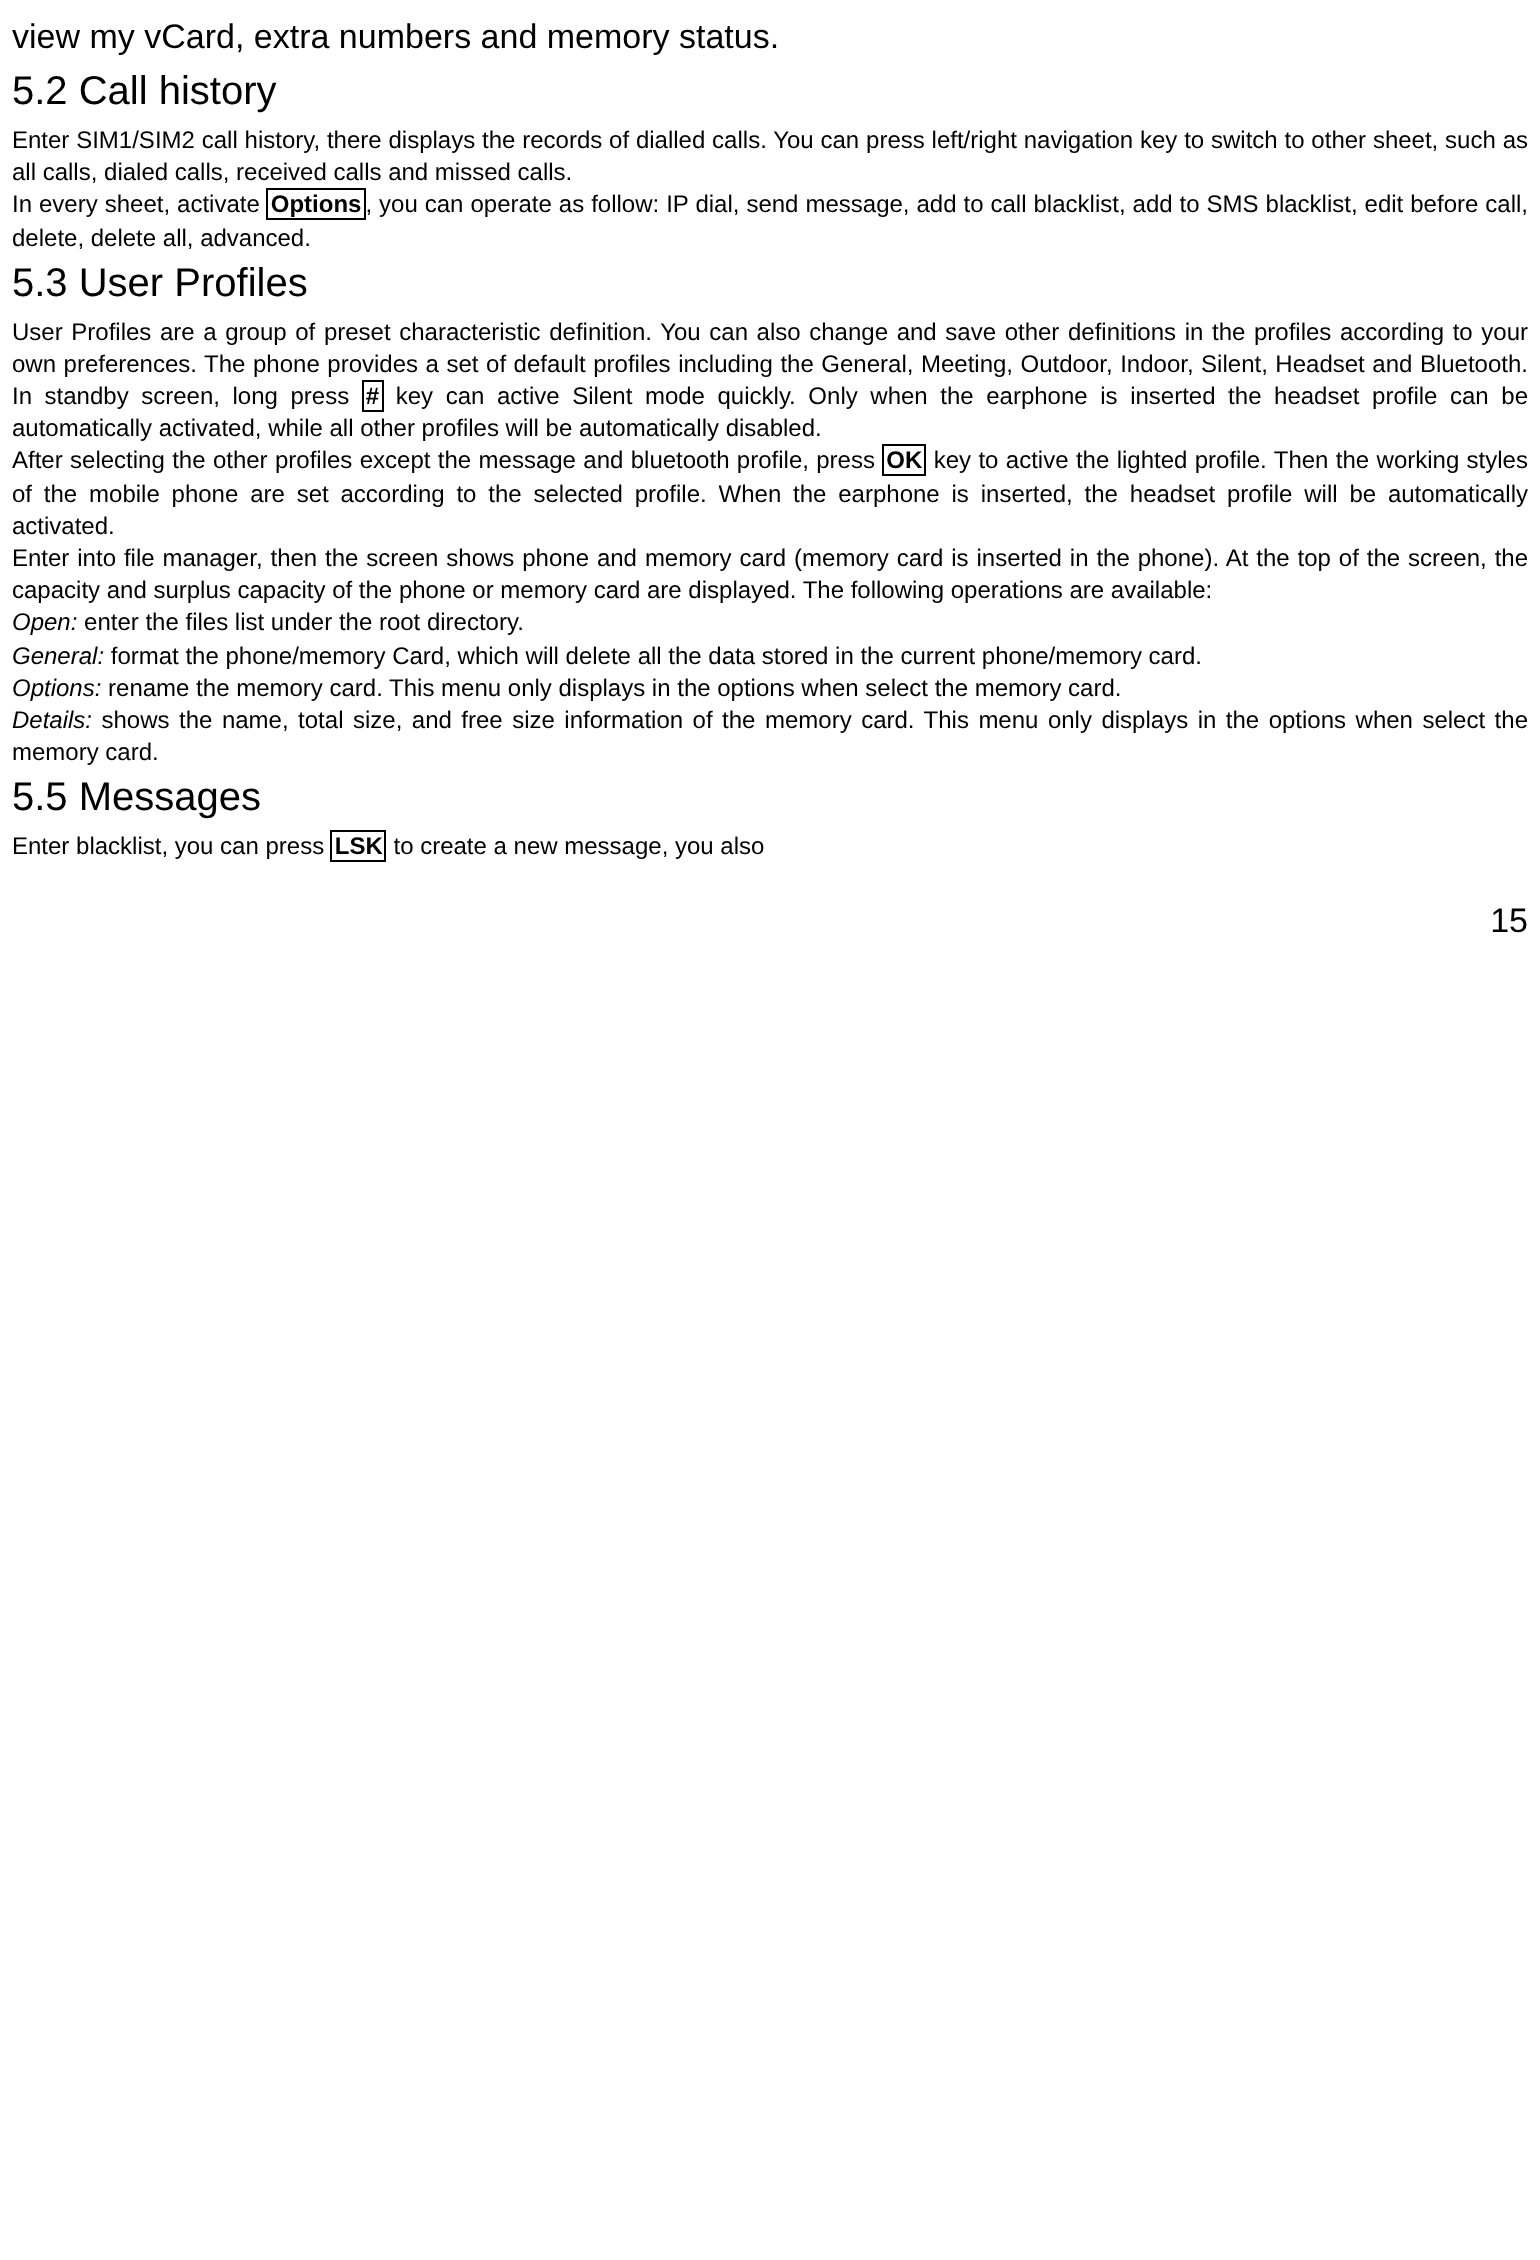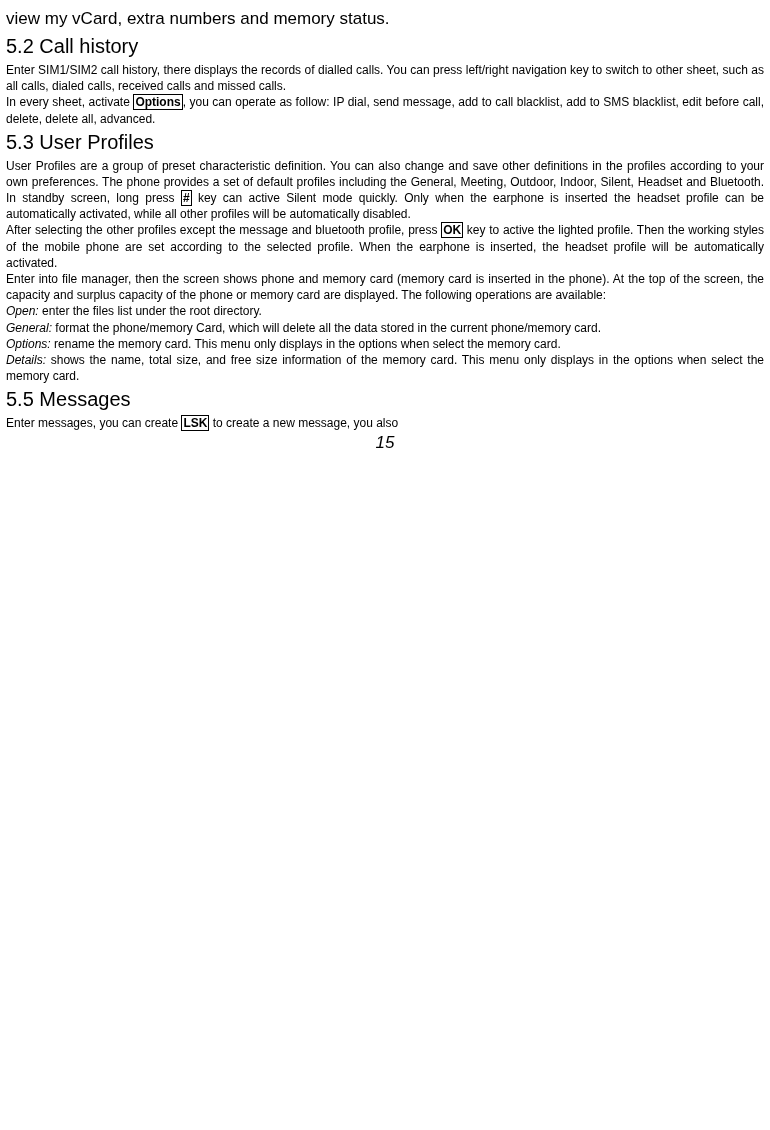--- a/index.html
+++ b/index.html
@@ -27,23 +27,23 @@
     .box {
       border: 1.5px solid #000;
       padding: 0 1px;
       font-weight: bold;
     }
     .bold-italic {
       font-weight: normal;
       font-style: italic;
     }
     .page-number {
-      text-align: center;
+      text-align: right;
       font-size: 17px;
-      font-style: italic;
+      margin-top: 18px;
     }
   </style>
 </head>
 <body>
 
 <div>
 
   <p class="intro">view my vCard, extra numbers and memory status.</p>
 
   <h2>5.2  Call history</h2>
@@ -69,18 +69,18 @@
   </p>
   <p>
     <span class="bold-italic">Options:</span><span> rename the memory card. This menu only displays in the options when select the memory card.</span>
   </p>
   <p>
     <span class="bold-italic">Details:</span><span> shows the name, total size, and free size information of the memory card. This menu only displays in the options when select the memory card.</span>
   </p>
 
   <h2>5.5  Messages</h2>
   <p>
-    <span>Enter messages, you can create </span><span class="box">LSK</span><span> to create a new message, you also</span>
+    <span>Enter blacklist, you can press </span><span class="box">LSK</span><span> to create a new message, you also</span>
   </p>
 
   <div class="page-number">15</div>
 
 </div>
 
 </body></html>

